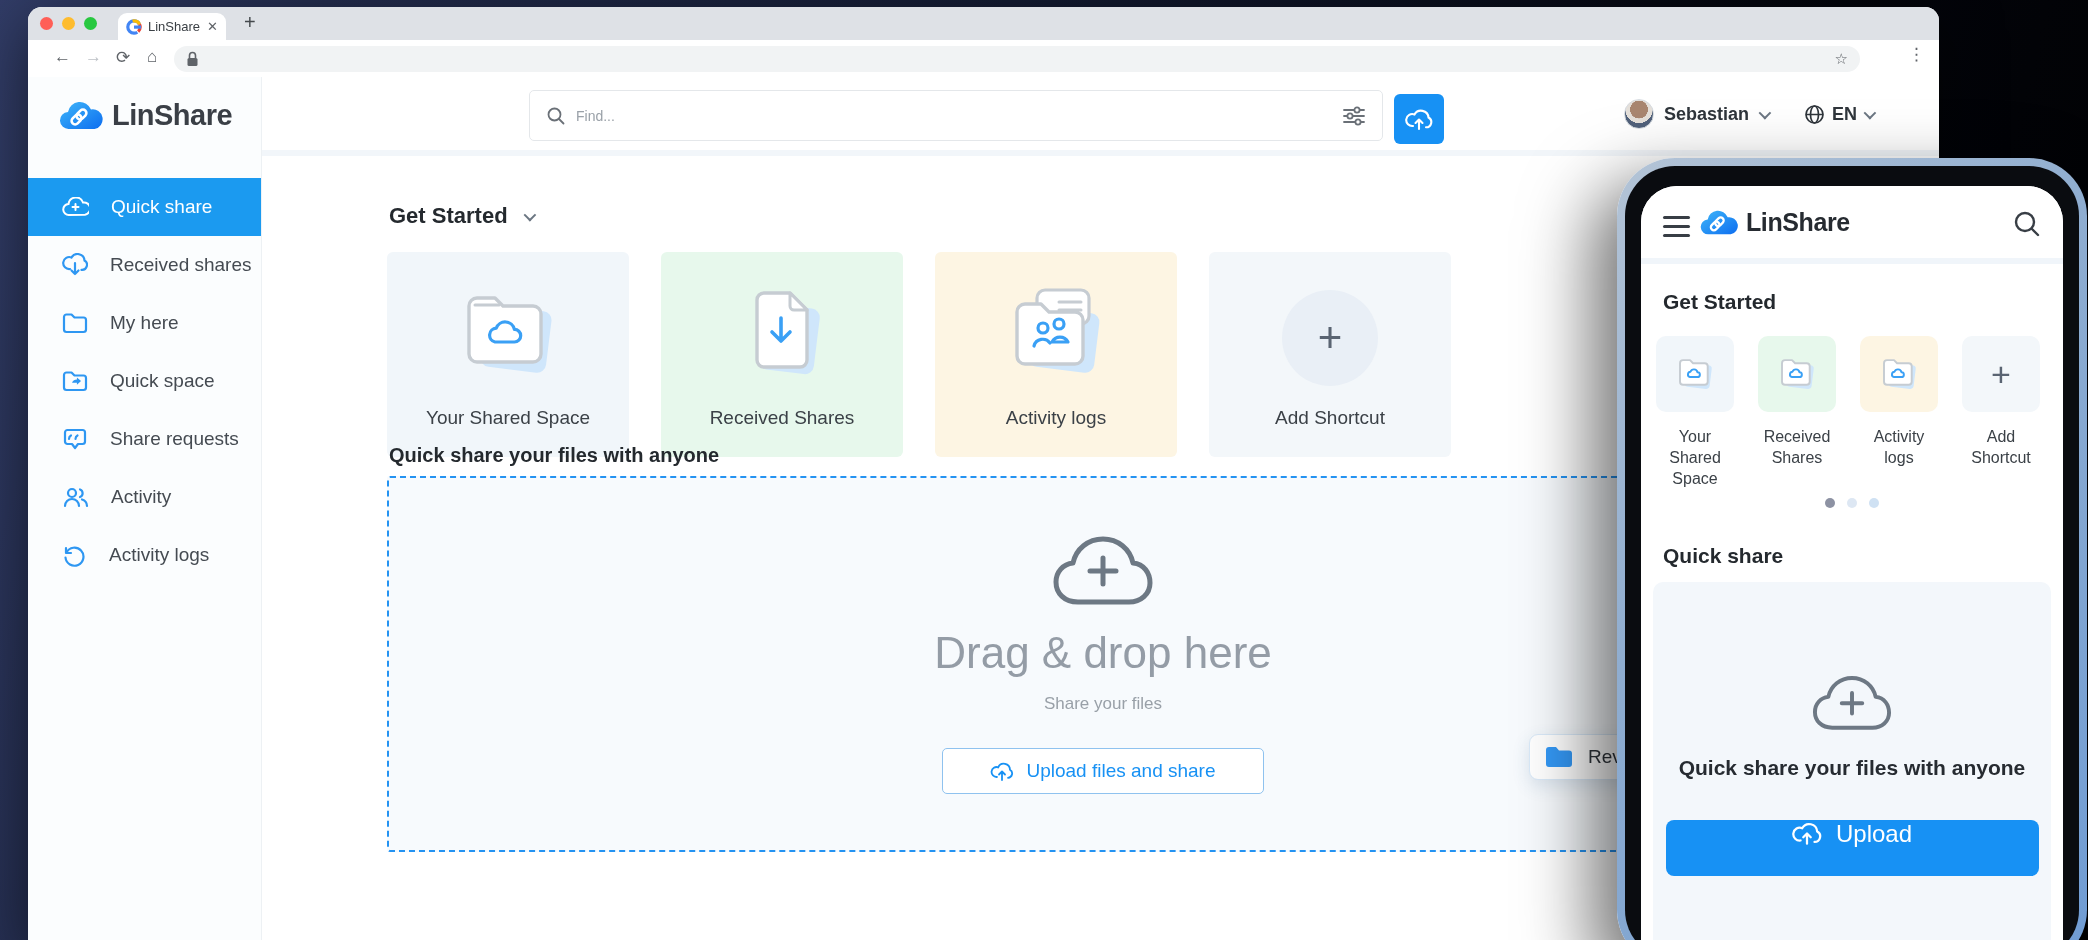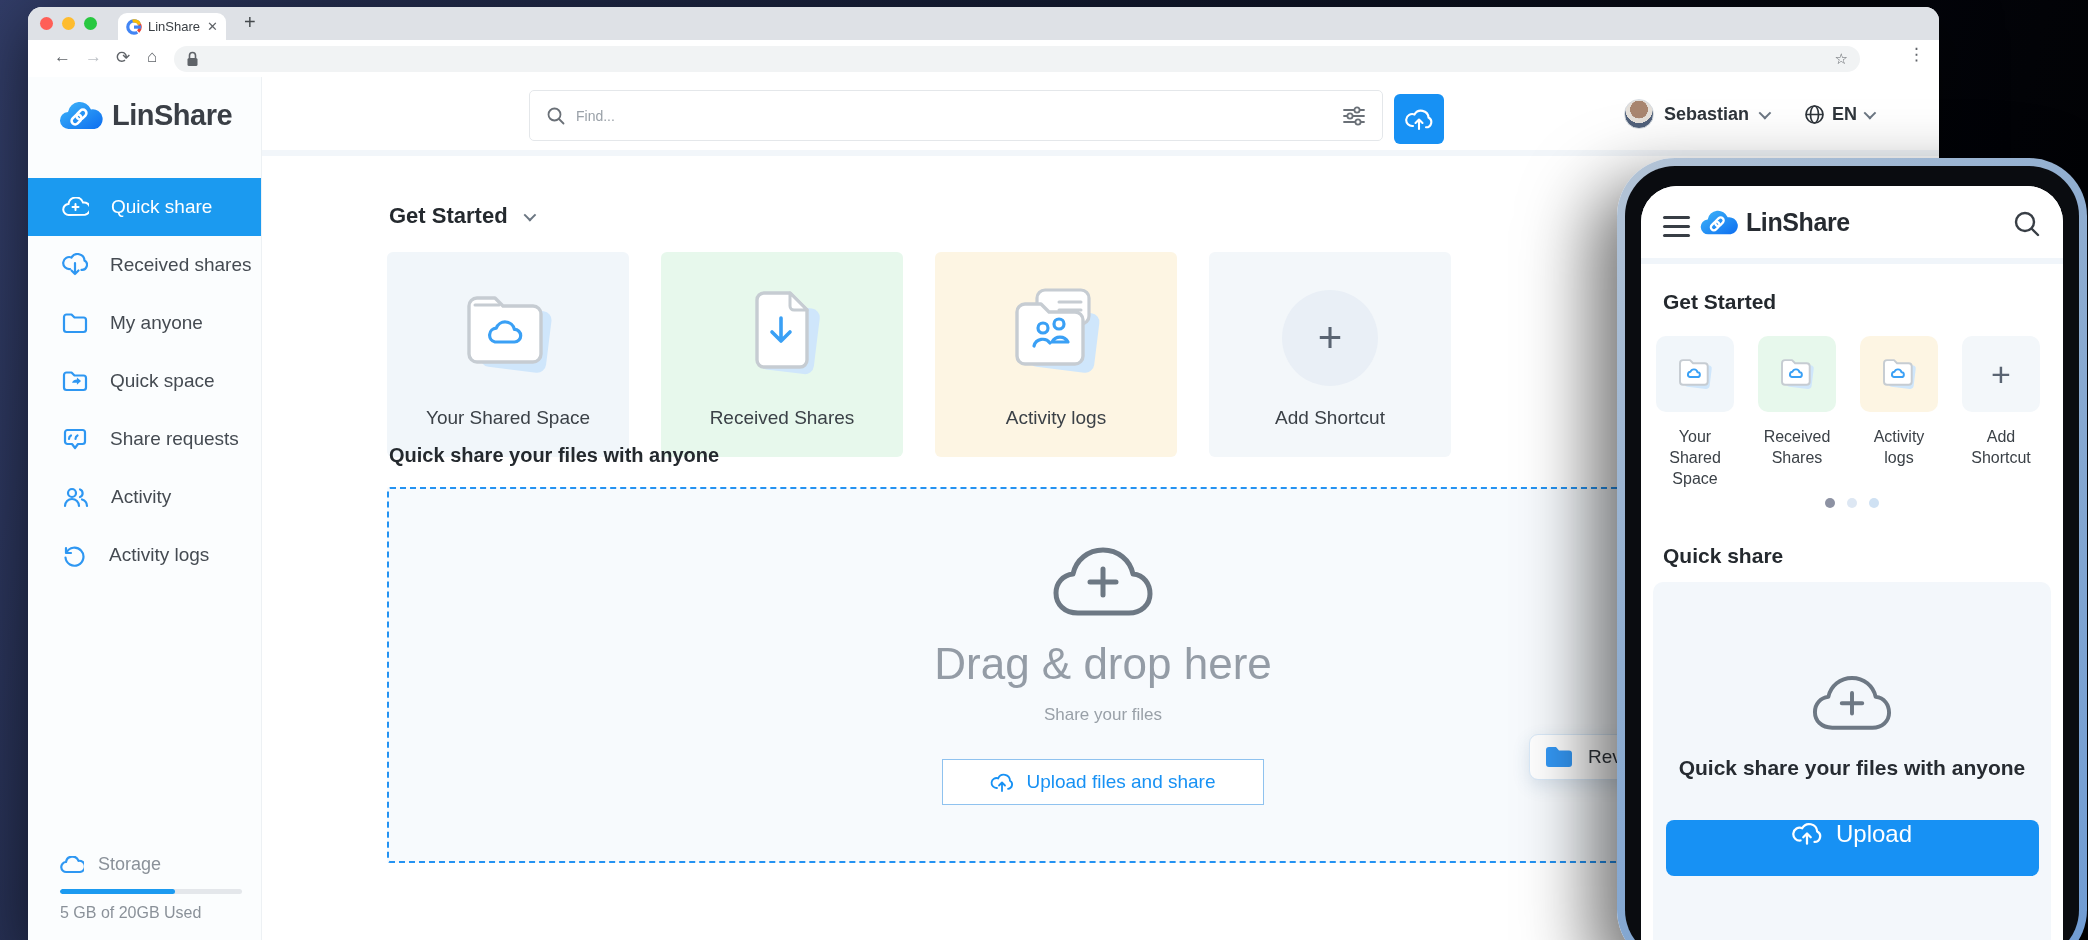--- a/index.html
+++ b/index.html
@@ -70,26 +70,26 @@
   .cards { position:absolute; left:125px; top:96px; display:flex; gap:32px; }
   .card { width:242px; height:205px; border-radius:6px; position:relative; cursor:pointer; }
   .card .cicon { position:absolute; left:0; right:0; top:30px; display:flex; justify-content:center; }
   .card .clabel { position:absolute; left:0; right:0; bottom:28px; text-align:center; font-size:19px; color:#3b4147; }
   .card.c-blue{background:#f1f6fa;} .card.c-green{background:#e7f8ec;}
   .card.c-cream{background:#fdf5e3;} .card.c-gray{background:#f3f7fa;}
   .plus-circle { width:96px; height:96px; border-radius:50%; background:#e9eff6; display:flex;
                  align-items:center; justify-content:center; font-size:42px; color:#5a6472; font-weight:300; margin-top:8px;}
 
   .qs-title { position:absolute; left:127px; top:288px; font-size:20px; font-weight:600; color:#24292e; }
-  .dropzone { position:absolute; left:125px; top:331px; width:1432px; height:376px; background:#f7fafd;
+  .dropzone { position:absolute; left:125px; top:320px; width:1432px; height:376px; background:#f7fafd;
               border:2px dashed #2493f2; border-radius:3px; display:flex; flex-direction:column;
               align-items:center; justify-content:center; }
   .dz-title { margin-top:18px; font-size:44px; color:#949ca6; }
   .dz-sub { margin-top:16px; font-size:17px; color:#99a0a8; }
-  .dz-btn { margin-top:34px; width:322px; height:46px; background:#fff; border:1px solid #8fc2ef; border-radius:0;
+  .dz-btn { margin-top:34px; width:322px; height:46px; background:#fff; border:1px solid #8fc2ef; border-radius:5px;
             display:flex; align-items:center; justify-content:center; gap:12px; font-size:19px; color:#1791f4; cursor:pointer; }
 
   .float-card { position:absolute; left:1529px; top:734px; width:118px; height:46px; background:#fff;
                 border:1px solid #d9e9f8; border-radius:9px; box-shadow:0 6px 18px rgba(40,90,140,.14);
                 display:flex; align-items:center; gap:14px; padding-left:14px; z-index:5; }
   .float-card span { font-size:19px; color:#2f353b; }
 
   
   .phone { position:absolute; left:1617px; top:158px; width:470px; height:810px; z-index:10;
            border-radius:58px; padding:8px;
@@ -196,21 +196,21 @@
             <svg width="26" height="24" viewBox="0 0 26 24">
               <path d="M8 16 a6 6 0 1 1 1.5-11.5 a7 7 0 0 1 13 3 a5 5 0 0 1 -3 9.3" fill="none" stroke="#2e97f2" stroke-width="2.2" stroke-linecap="round"></path>
               <path d="M13 10 v11 M9.5 17.5 l3.5 3.5 3.5 -3.5" fill="none" stroke="#2e97f2" stroke-width="2.2" stroke-linecap="round" stroke-linejoin="round"></path>
             </svg>
             <span>Received shares</span>
           </div>
           <div class="menu-item">
             <svg width="26" height="22" viewBox="0 0 26 22">
               <path d="M2 5 a2.5 2.5 0 0 1 2.5 -2.5 h5 l3 3 h9 A2.5 2.5 0 0 1 24 8 v9.5 a2.5 2.5 0 0 1 -2.5 2.5 h-17 A2.5 2.5 0 0 1 2 17.5 z" fill="none" stroke="#2e97f2" stroke-width="2.2" stroke-linejoin="round"></path>
             </svg>
-            <span>My anyone</span>
+            <span>My here</span>
           </div>
           <div class="menu-item">
             <svg width="26" height="22" viewBox="0 0 26 22">
               <path d="M2 5 a2.5 2.5 0 0 1 2.5 -2.5 h5 l3 3 h9 A2.5 2.5 0 0 1 24 8 v9.5 a2.5 2.5 0 0 1 -2.5 2.5 h-17 A2.5 2.5 0 0 1 2 17.5 z" fill="none" stroke="#2e97f2" stroke-width="2.2" stroke-linejoin="round"></path>
               <path d="M9 14 c1 -3 3.5 -4 6 -4 v-2.5 l5 4.5 -5 4.5 v-2.5 c-2.5 0 -4.5 0 -6 0 z" fill="#2e97f2" stroke="none" transform="scale(0.82) translate(3.2 1.5)"></path>
             </svg>
             <span>Quick space</span>
           </div>
           <div class="menu-item">
             <svg width="26" height="23" viewBox="0 0 26 23">
@@ -229,32 +229,20 @@
           </div>
           <div class="menu-item">
             <svg width="25" height="24" viewBox="0 0 25 24">
               <path d="M4 5 v5 h5" fill="none" stroke="#2e97f2" stroke-width="2.2" stroke-linecap="round" stroke-linejoin="round"></path>
               <path d="M4.5 9.5 a9 9 0 1 1 -1 5" fill="none" stroke="#2e97f2" stroke-width="2.2" stroke-linecap="round"></path>
             </svg>
             <span>Activity logs</span>
           </div>
         </div>
 
-        <div class="storage">
-          <div class="storage-head">
-            <svg width="24" height="18" viewBox="0 0 24 18">
-              <path d="M6.5 16 a5 5 0 0 1 -.5-10 a6.5 6.5 0 0 1 12.5-1.2 a4.8 4.8 0 0 1 1.5 11.2 z" fill="none" stroke="#2e97f2" stroke-width="2.2" stroke-linejoin="round"></path>
-            </svg>
-            <span>Storage</span>
-          </div>
-          <div class="storage-bar">
-            <div class="storage-fill" style="width: 63%;"></div>
-          </div>
-          <div class="storage-cap">5 GB of 20GB Used</div>
-        </div>
       </div>
 
       <div class="mainwrap">
         <div class="topbar">
           <div class="searchbox">
             <svg width="20" height="20" viewBox="0 0 20 20">
               <circle cx="8.5" cy="8.5" r="6" fill="none" stroke="#6a7077" stroke-width="1.8"></circle>
               <path d="M13 13 l4.5 4.5" stroke="#6a7077" stroke-width="1.8" stroke-linecap="round"></path>
             </svg>
             <input type="text" placeholder="Find..." style="">

